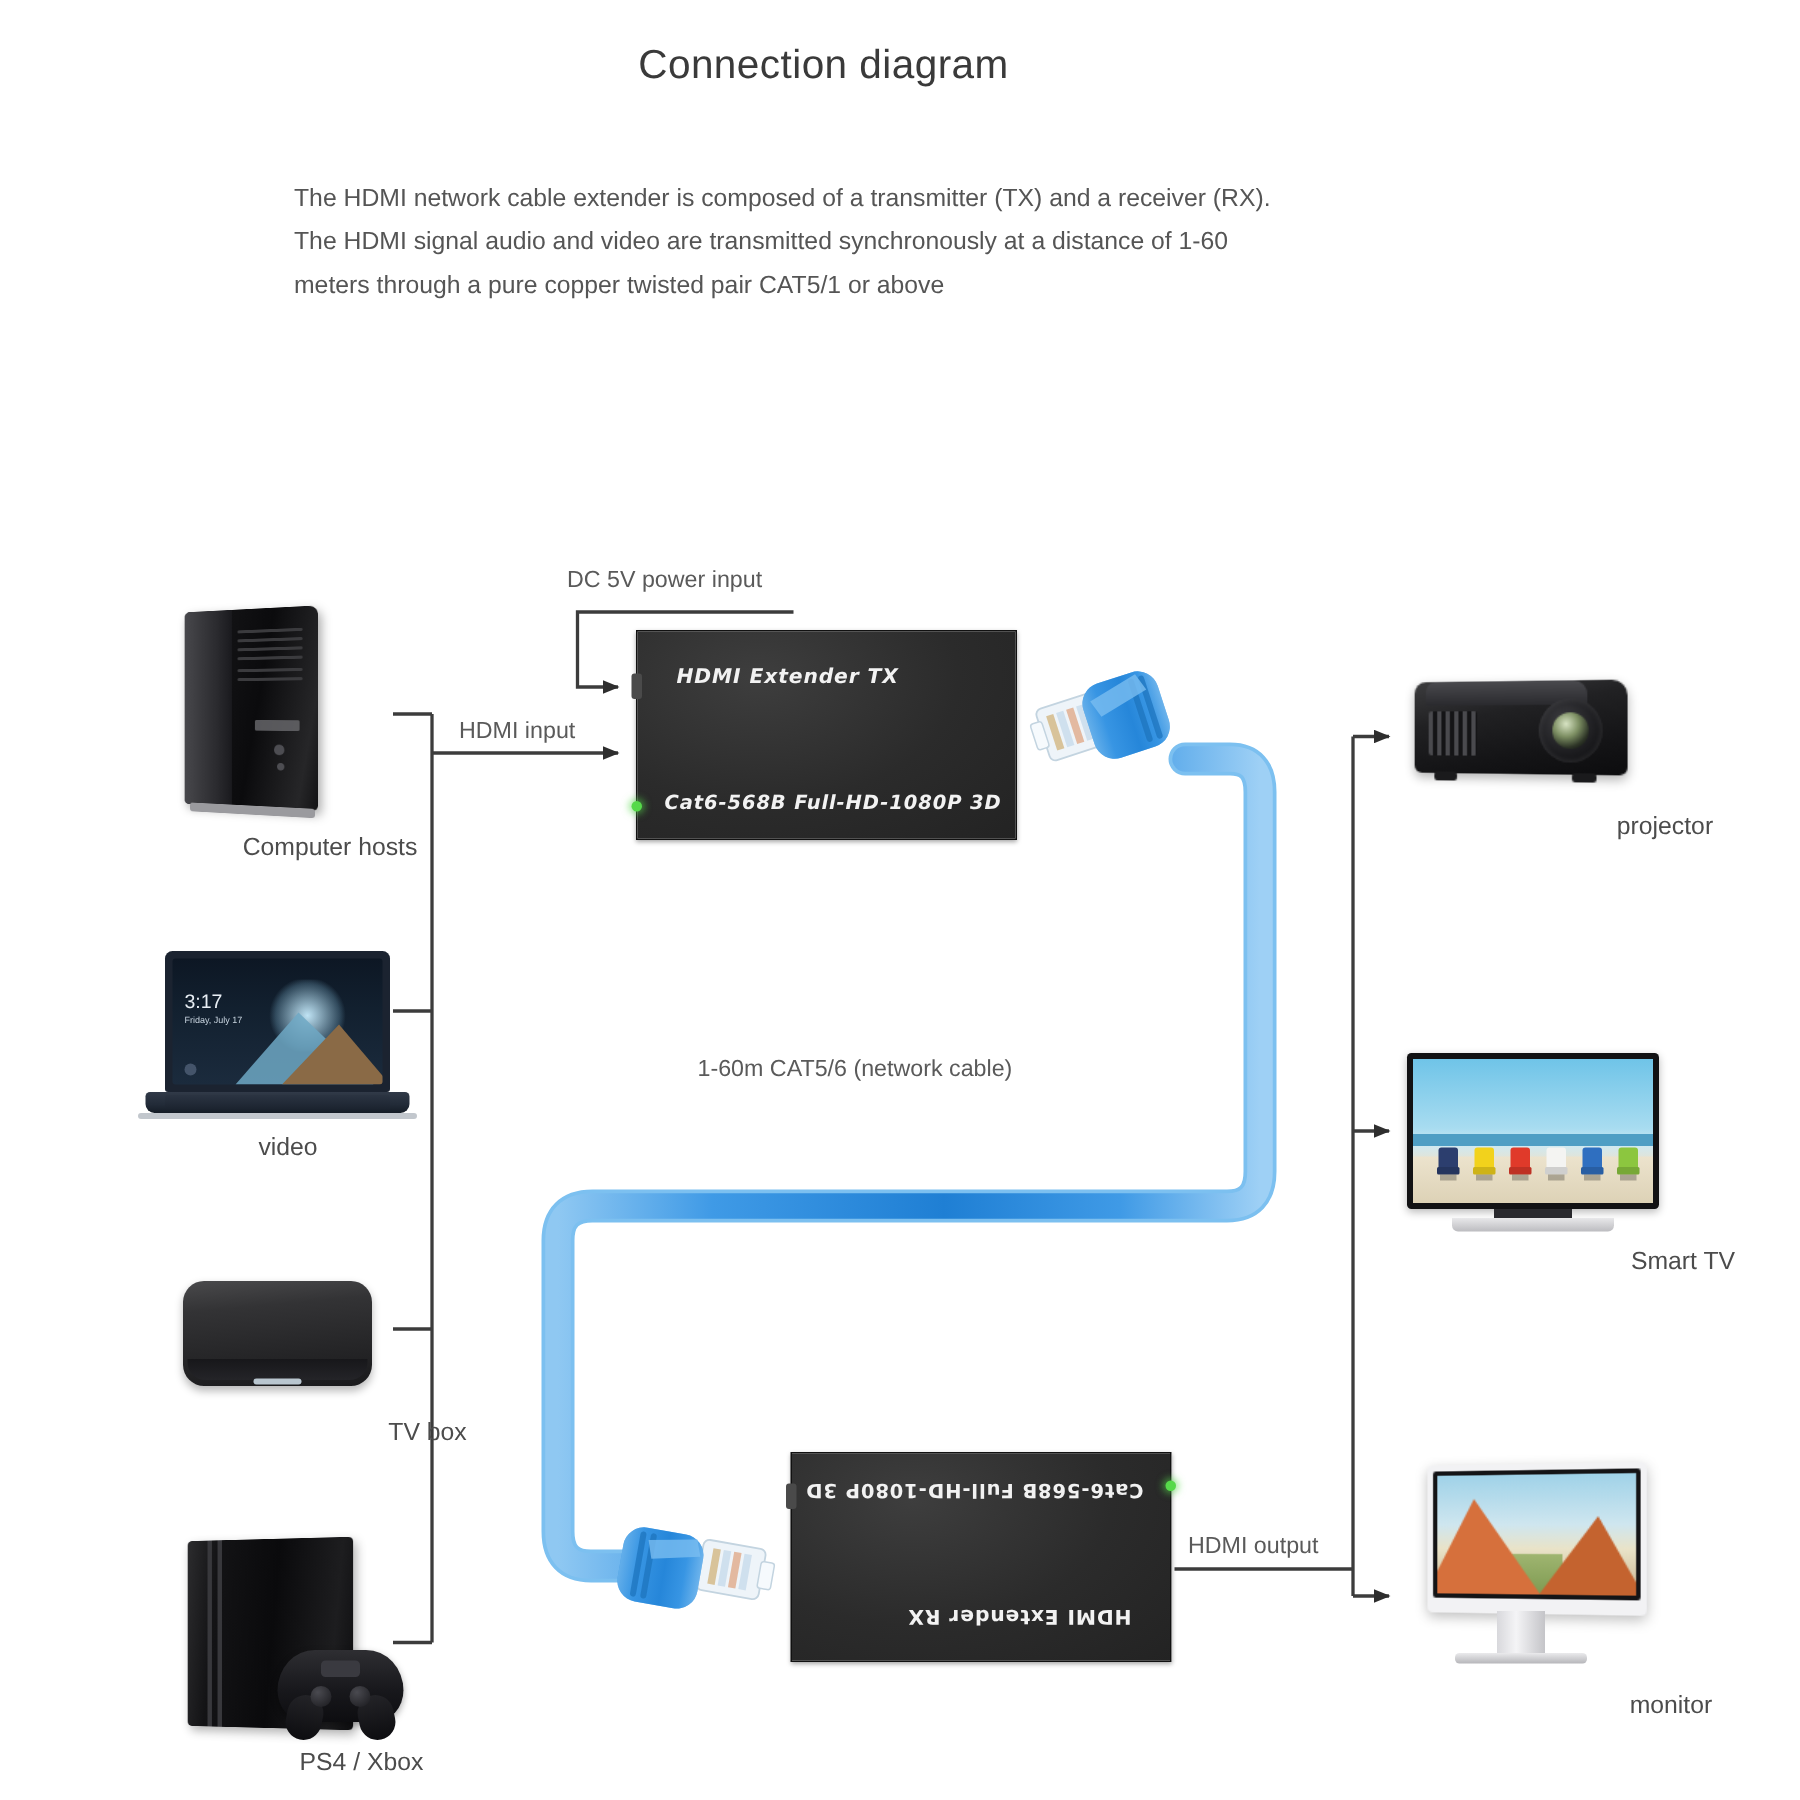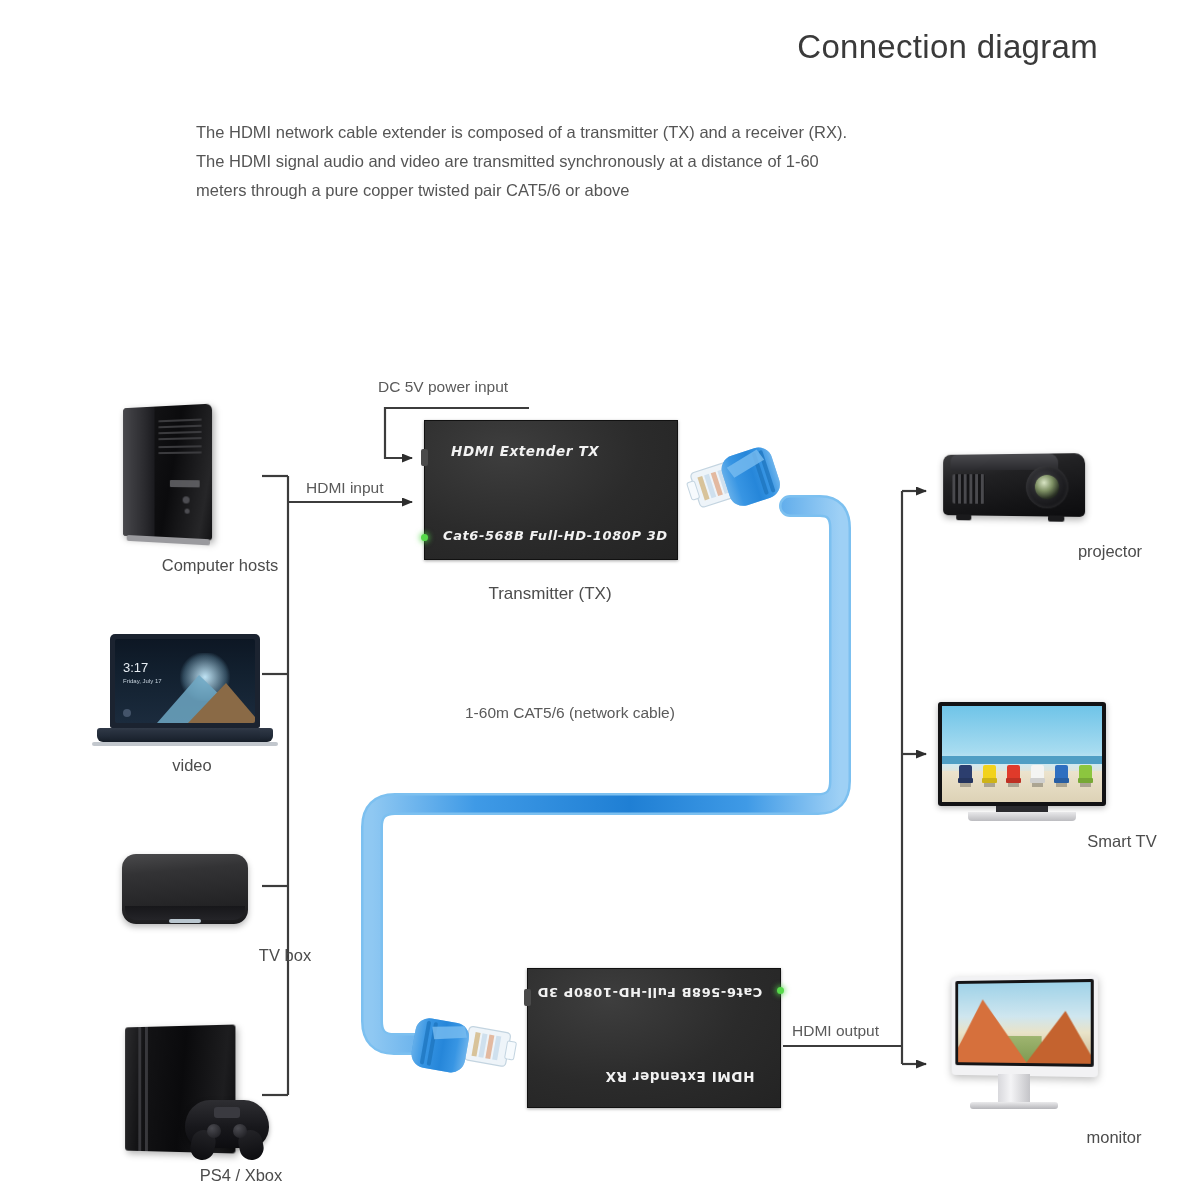--- a/index.html
+++ b/index.html
@@ -15,22 +15,22 @@
     color: #4a4a4a;
     overflow: hidden;
   }
 
   
   #page-title {
     position: absolute;
     top: 28px;
     left: 0;
     width: 1098px;
-    text-align: right;
-    font-size: 33px;
+    text-align: center;
+    font-size: 27px;
     font-weight: 400;
     color: #3a3a3a;
     letter-spacing: 0.3px;
   }
   #intro {
     position: absolute;
     top: 118px;
     left: 196px;
     width: 660px;
     font-size: 16.5px;
@@ -481,21 +481,21 @@
     left: 50%; margin-left: -44px; top: 126px;
     width: 88px; height: 7px;
     background: linear-gradient(180deg,#eaeaec 0%,#b6b6ba 100%);
     border-radius: 3px;
   }
 </style>
 </head>
 <body>
 
 <div id="page-title">Connection diagram</div>
-<div id="intro">The HDMI network cable extender is composed of a transmitter (TX) and a receiver (RX). The HDMI signal audio and video are transmitted synchronously at a distance of 1-60 meters through a pure copper twisted pair CAT5/6 or above</div>
+<div id="intro">The HDMI network cable extender is composed of a transmitter (TX) and a receiver (RX). The HDMI signal audio and video are transmitted synchronously at a distance of 1-60 meters through a pure copper twisted pair CAT5/1 or above</div>
 
 <div id="diagram">
 
   <svg id="wires" viewBox="0 0 1200 1200">
     <defs>
       <marker id="arrow" markerWidth="11" markerHeight="9" refX="10" refY="4.5" orient="auto" markerUnits="userSpaceOnUse">
         <path d="M0,0 L11,4.5 L0,9 z" fill="#2e2e2e"></path>
       </marker>
       <linearGradient id="cableGrad" x1="0" y1="0" x2="1" y2="0">
         <stop offset="0%" stop-color="#8fc8f2"></stop>
@@ -588,21 +588,20 @@
   <div class="wire-label" style="left:306px; top:443px;">HDMI input</div>
   <div class="wire-label" style="left:465px; top:668px;text-align:right;">1-60m CAT5/6 (network cable)</div>
   <div class="wire-label" style="left:792px; top:986px;">HDMI output</div>
 
   <div class="extender" style="left:424px; top:384px; width:252px; height:138px;font-style:italic;">
     <div class="ext-text ext-top">HDMI  Extender  TX</div>
     <div class="ext-text ext-bottom">Cat6-568B Full-HD-1080P 3D</div>
     <div class="led" style="left:-4px; bottom:18px;"></div>
     <div class="port-nub" style="left:-4px; top:28px;"></div>
   </div>
-  <div class="device-caption" style="left:400px; top:548px;">Transmitter (TX)</div>
 
   <div class="extender" style="left:527px; top:932px; width:252px; height:138px;">
     <div class="ext-text ext-top flip180" style="left:auto; right:26px; top:auto; bottom:22px;">HDMI  Extender  RX</div>
     <div class="ext-text ext-bottom flip180" style="left:auto; right:18px; bottom:auto; top:16px;">Cat6-568B Full-HD-1080P 3D</div>
     <div class="led" style="right:-4px; top:18px;"></div>
     <div class="port-nub" style="left:-4px; top:20px;"></div>
   </div>
 
   <div class="node" style="left:120px; top:370px; width:200px;">
     <div class="pc-tower">

